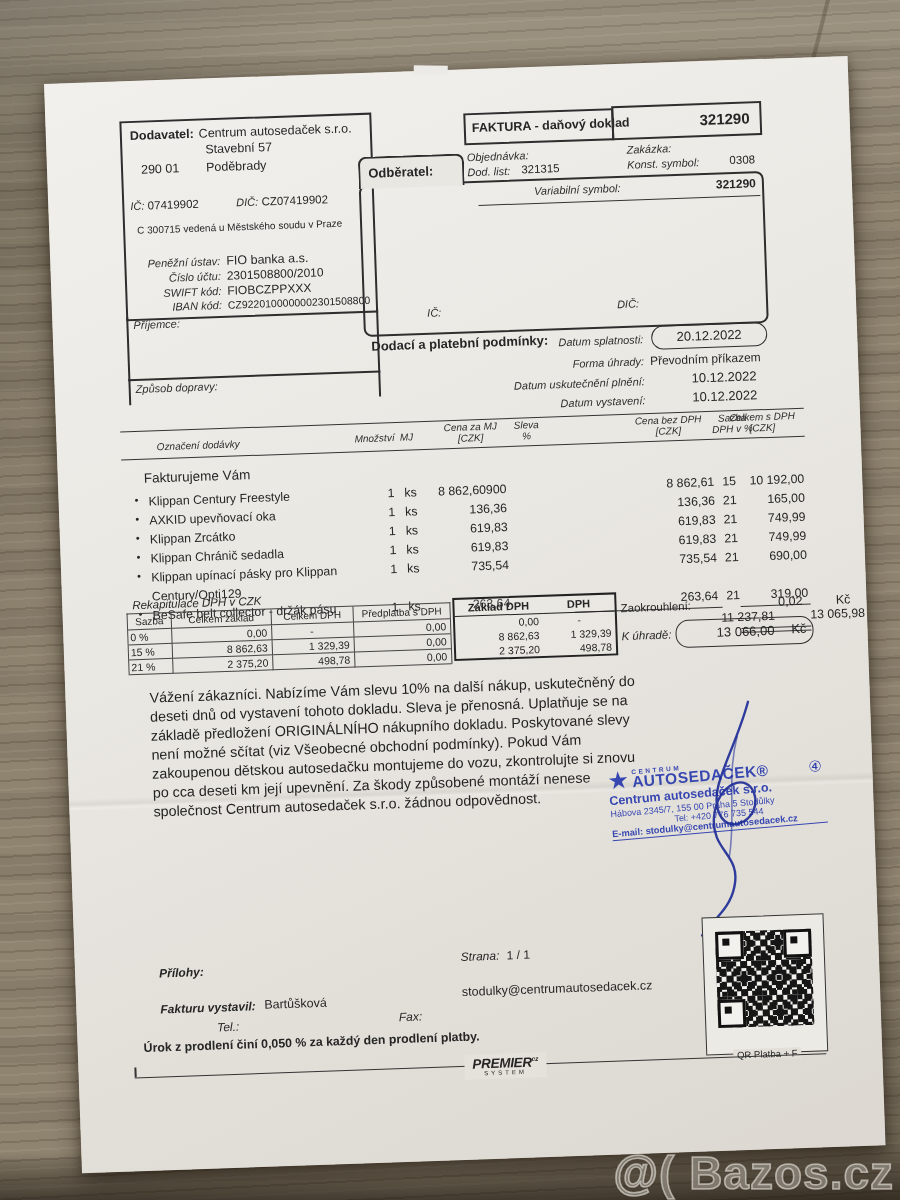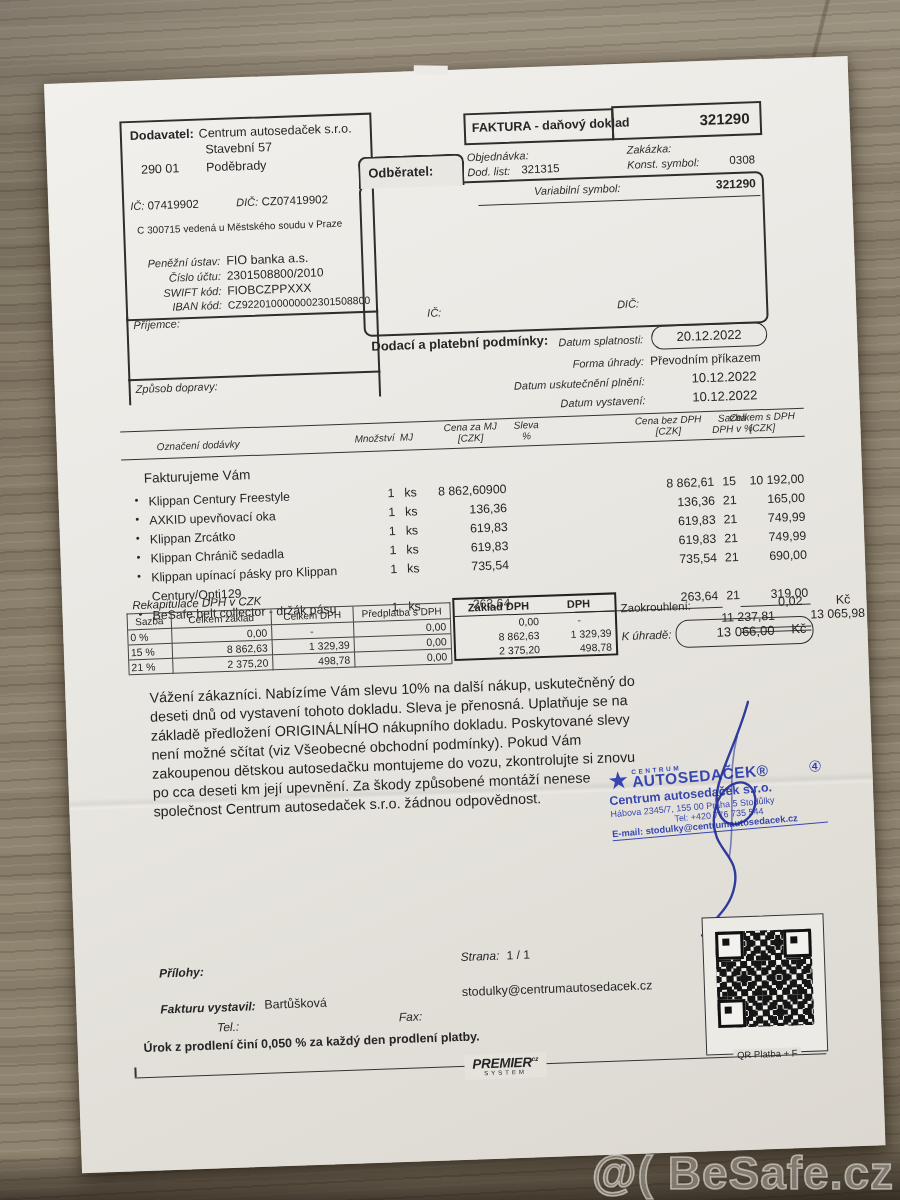--- a/index.html
+++ b/index.html
@@ -320,13 +320,13 @@
   <div class="abs" style="left:56px;top:996px;width:692px;border-top:1.5px solid #333;"></div>
   <div class="abs" style="left:56px;top:986px;width:1.5px;height:10px;background:#333;"></div>
   <div class="premier">
     <span class="p1"><span>PREMIER</span><span class="pcz">cz</span></span>
     <span class="p2">SYSTEM</span>
   </div>
 
   <div class="abs" style="left:370px;top:-5px;width:34px;height:9px;background:#eceae6;transform:rotate(3deg);"></div>
 </div>
 
-<div class="watermark">@( BeSafe.cz</div>
+<div class="watermark">@( Bazos.cz</div>
 
 </body></html>

